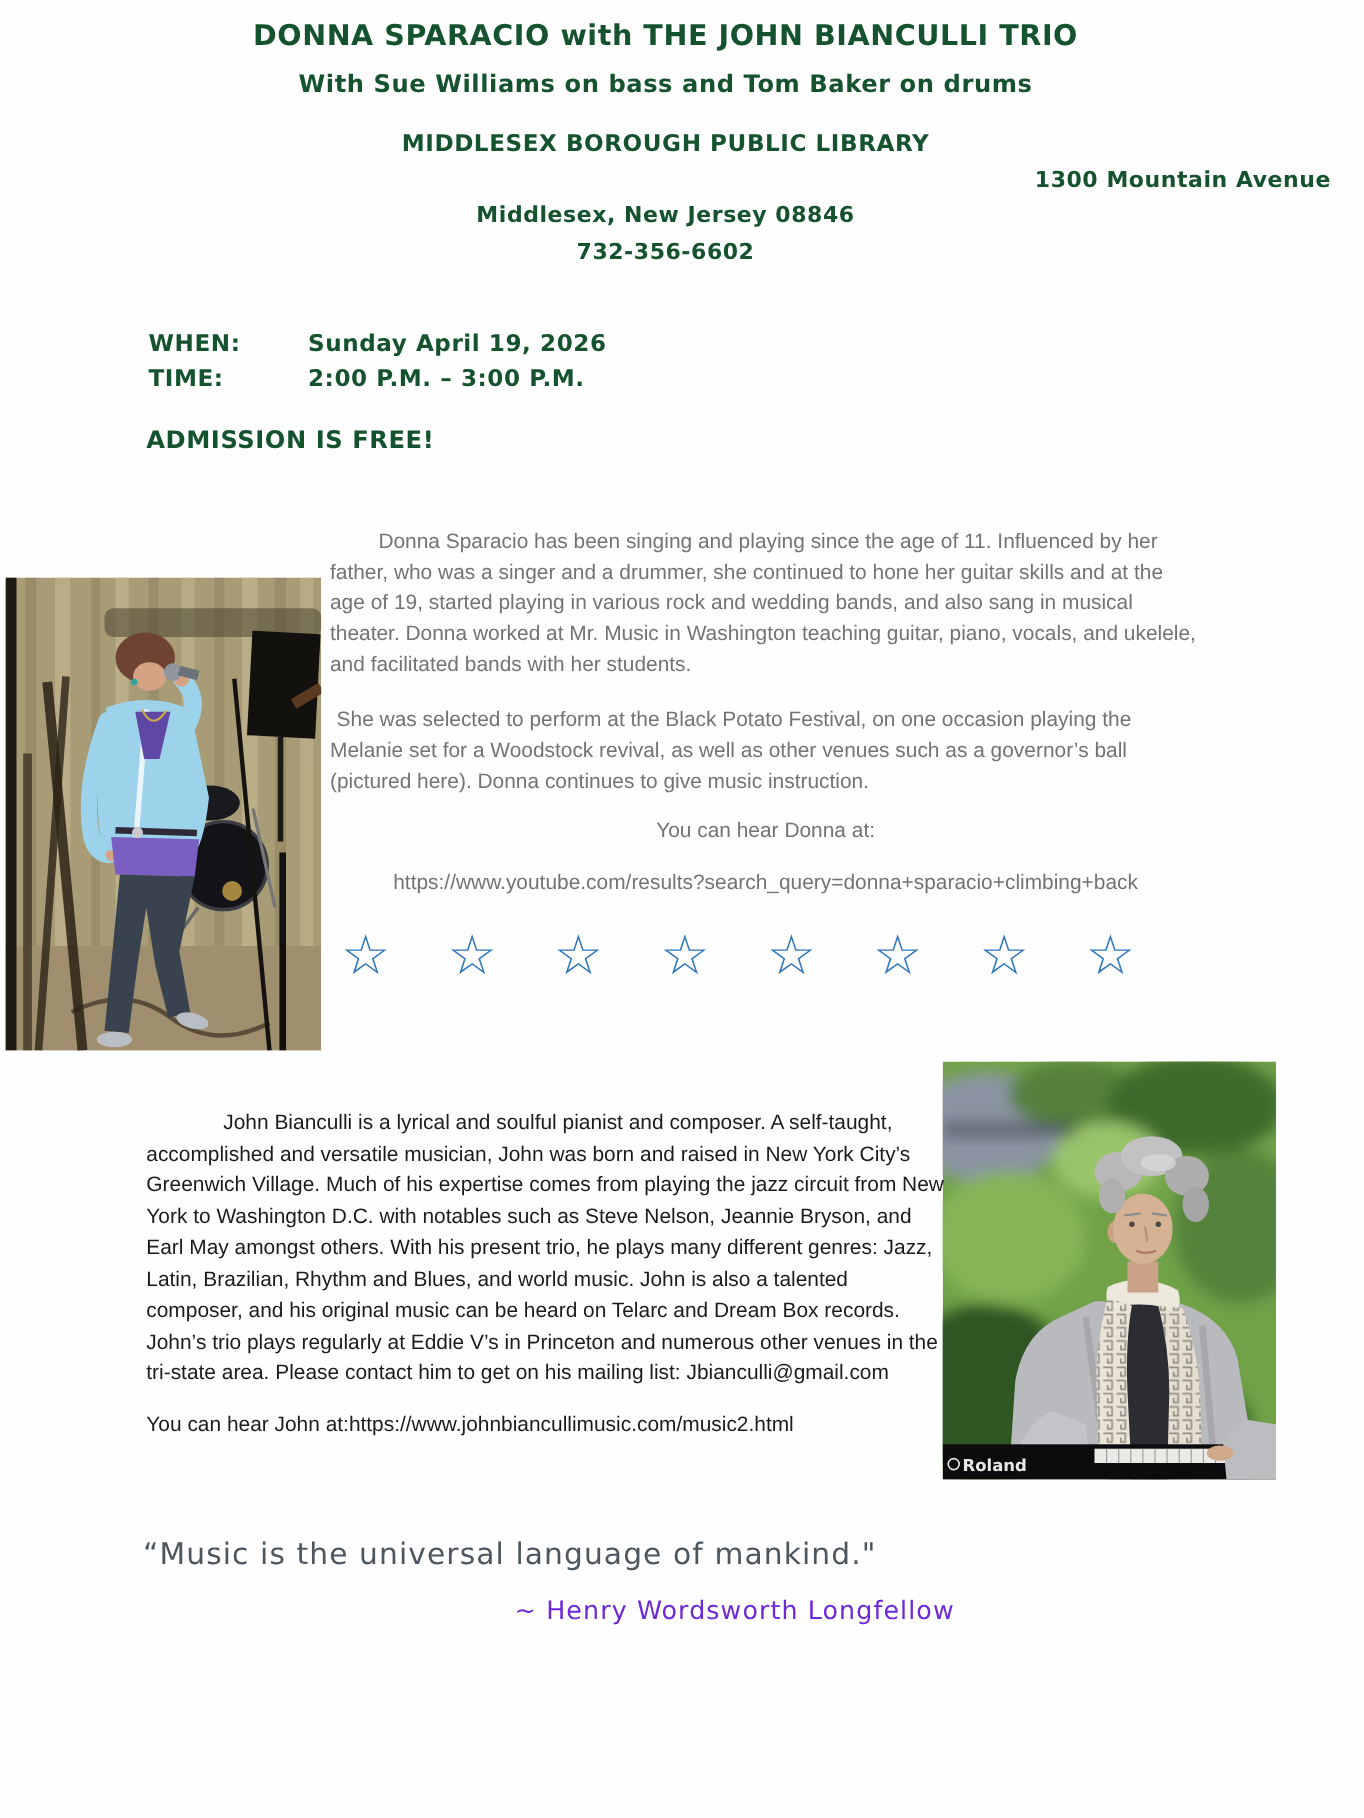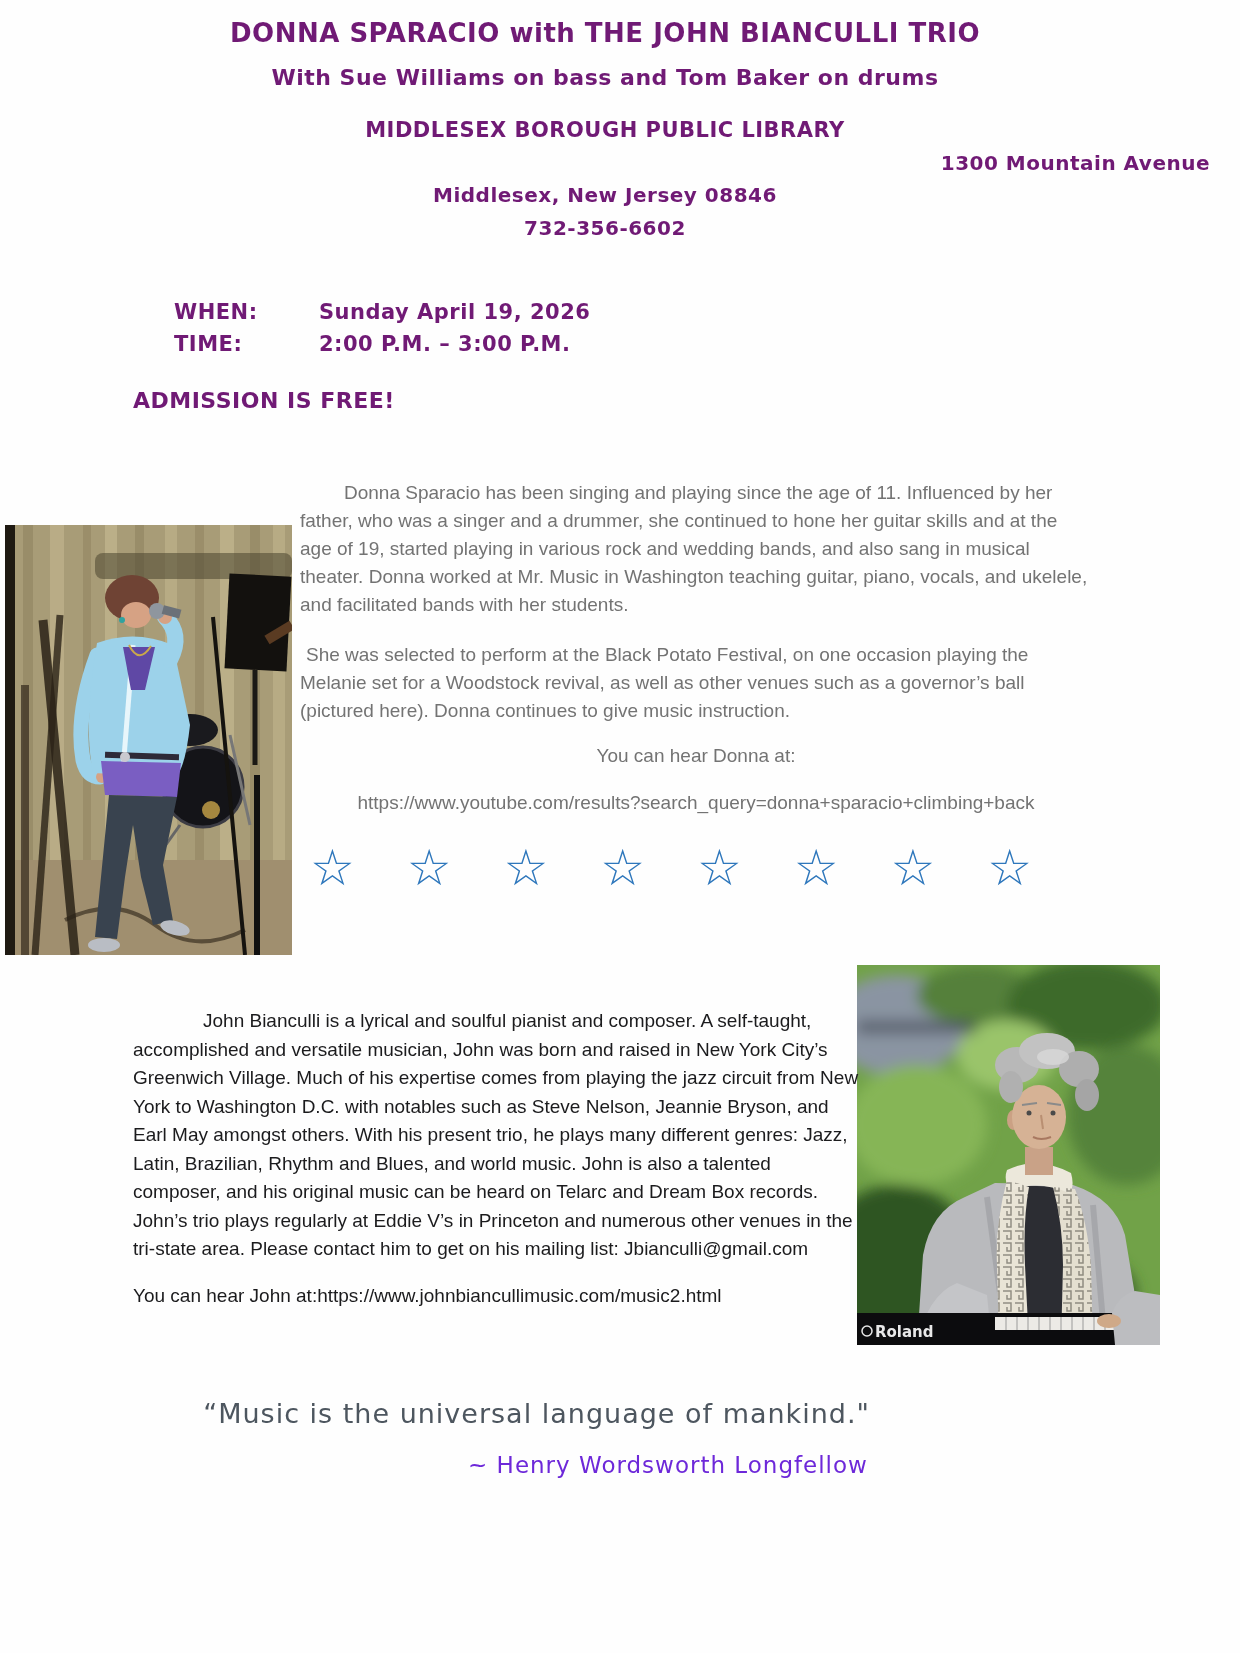--- a/index.html
+++ b/index.html
@@ -9,34 +9,34 @@
     margin:0 auto;
     background:#fefefe;
     font-family:"Liberation Sans", sans-serif;
     color:#1d1d1f;
     overflow:hidden;
   }
   .abs { position:absolute; }
   .marker {
     font-family:"DejaVu Sans", sans-serif;
     font-weight:700;
-    color:#701a75;
+    color:#14532d;
     letter-spacing:0.5px;
   }
   .centered { left:0; width:1210px; text-align:center; }
 
   .title    { top:18px;  font-size:26px; }
   .subtitle { top:65px;  font-size:22px; }
   .venue-name  { top:118px; font-size:21px; }
   .venue-addr1 { top:151px; font-size:20px;text-align:right; }
   .venue-addr2 { top:183px; font-size:20px; }
   .venue-phone { top:216px; font-size:20px; }
 
   .when-block { top:296px; left:135px; font-size:21px; }
-  .when-row { line-height:32px;margin-left:39px; }
+  .when-row { line-height:32px; }
   .when-label { display:inline-block; width:145px; }
   .admission { top:388px; left:133px; font-size:22px; }
 
   .donna-photo { left:5px; top:525px; }
   .donna-text {
     left:300px; top:479px; width:792px;
     font-size:19px; line-height:28px; color:#737373;
   }
   .donna-text p { margin:0; }
   .p1 { text-indent:44px; }
@@ -53,21 +53,21 @@
 
   .john-photo { left:857px; top:965px; }
   .john-text {
     left:133px; top:1007px; width:727px;
     font-size:19px; line-height:28.5px; color:#1b1b1d;
   }
   .john-text p { margin:0; text-indent:70px; }
   .john-hear { margin-top:18px; }
 
   .quote {
-    top:1398px; left:130px; width:740px; text-align:right;
+    top:1398px; left:130px; width:740px; text-align:left;
     font-family:"DejaVu Sans", sans-serif;
     font-size:27px; color:#4d565f; letter-spacing:1px;
   }
   .quote-attr {
     top:1452px; left:468px;
     font-family:"DejaVu Sans", sans-serif;
     font-size:23px; color:#6d28d9; letter-spacing:1px;
   }
 </style>
 </head>

